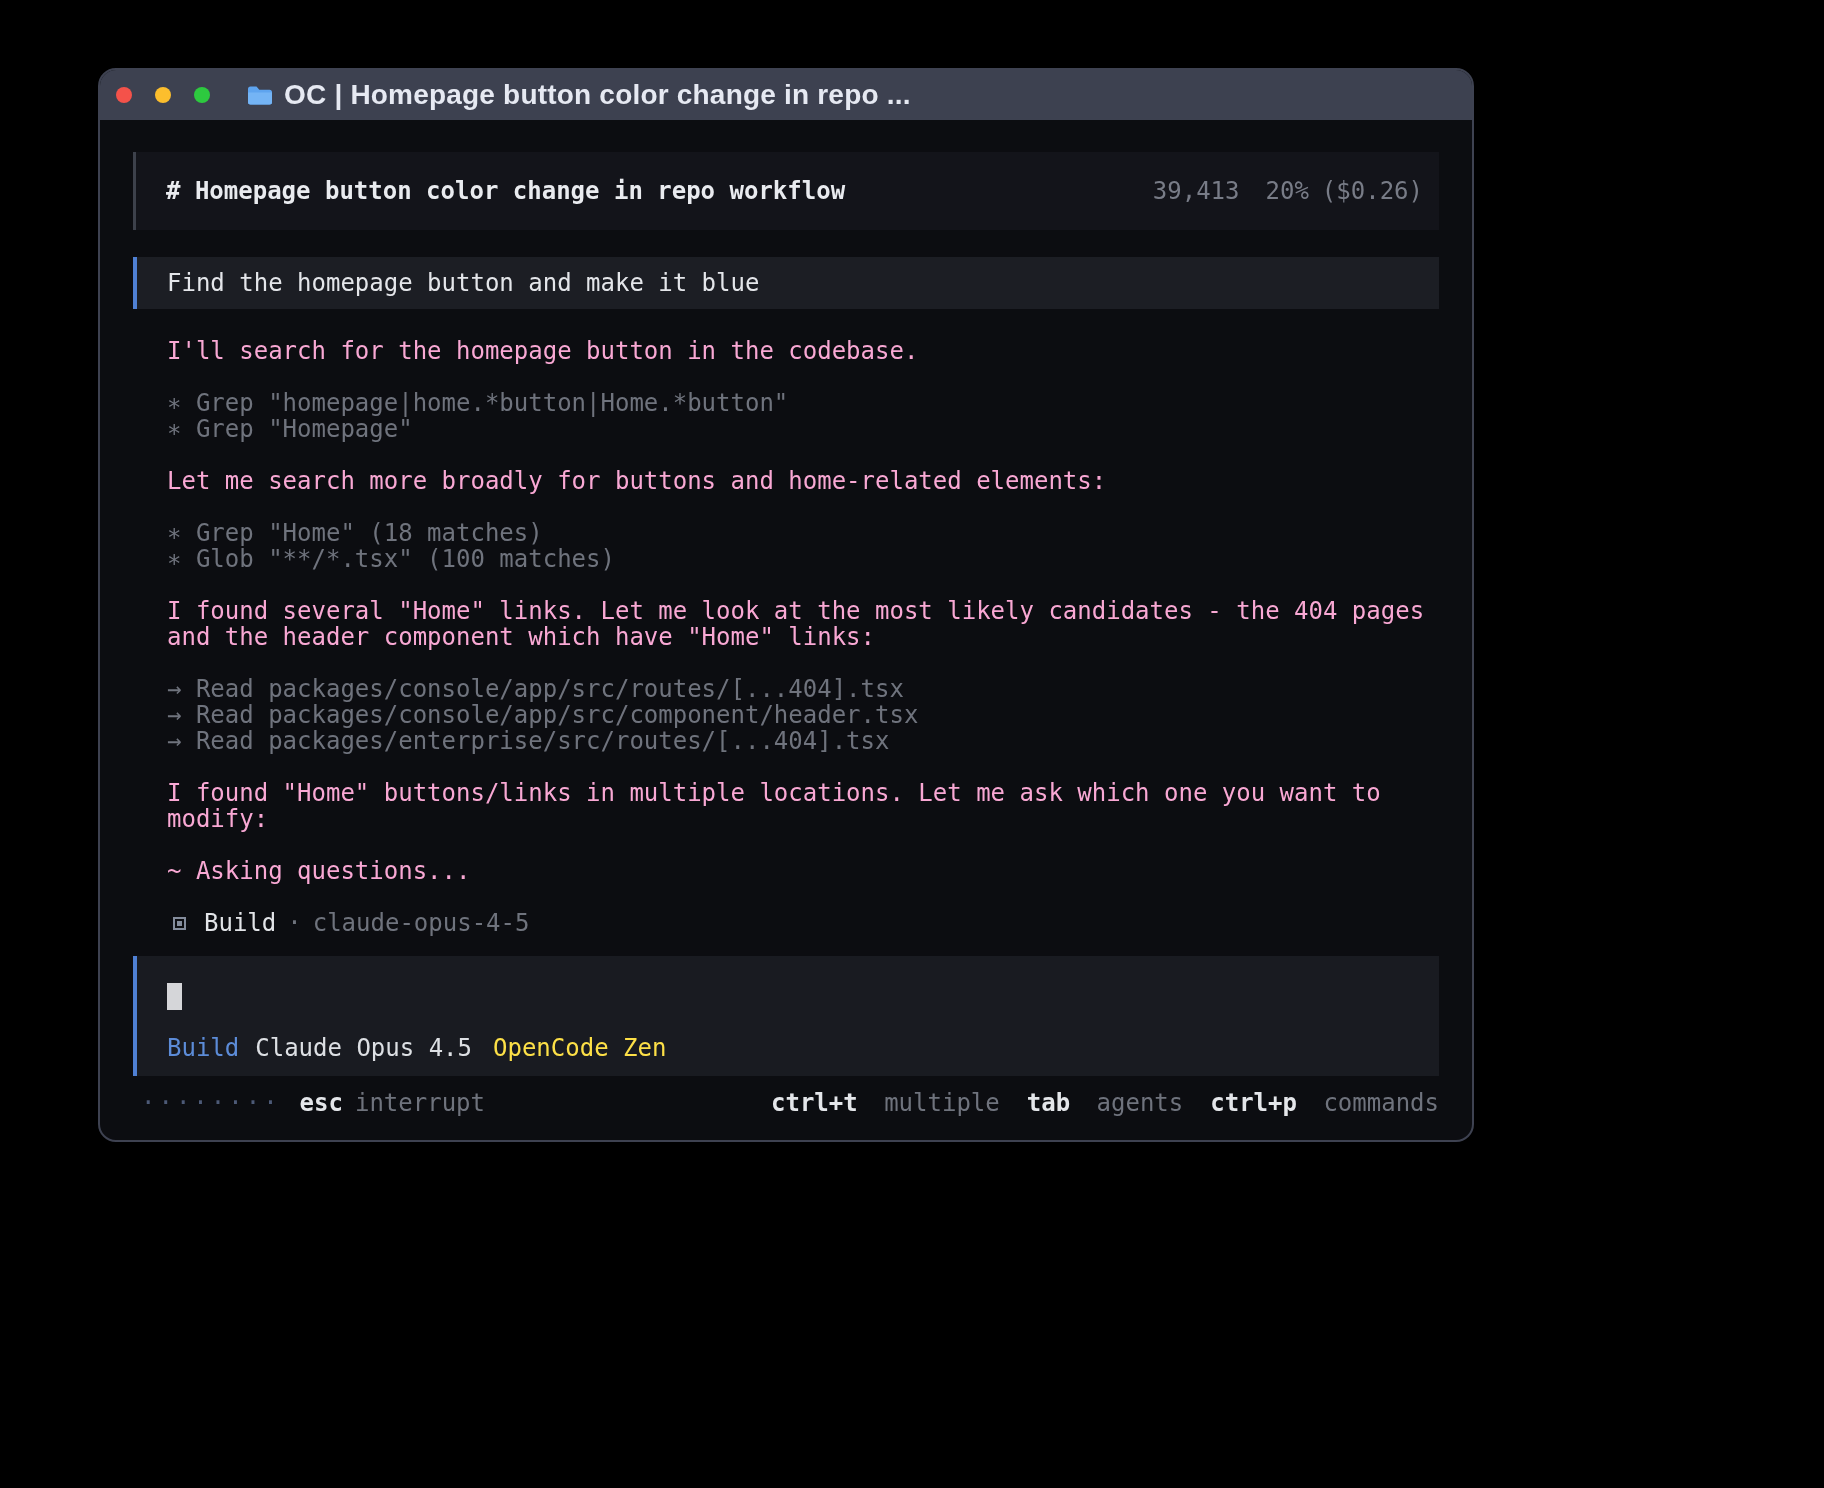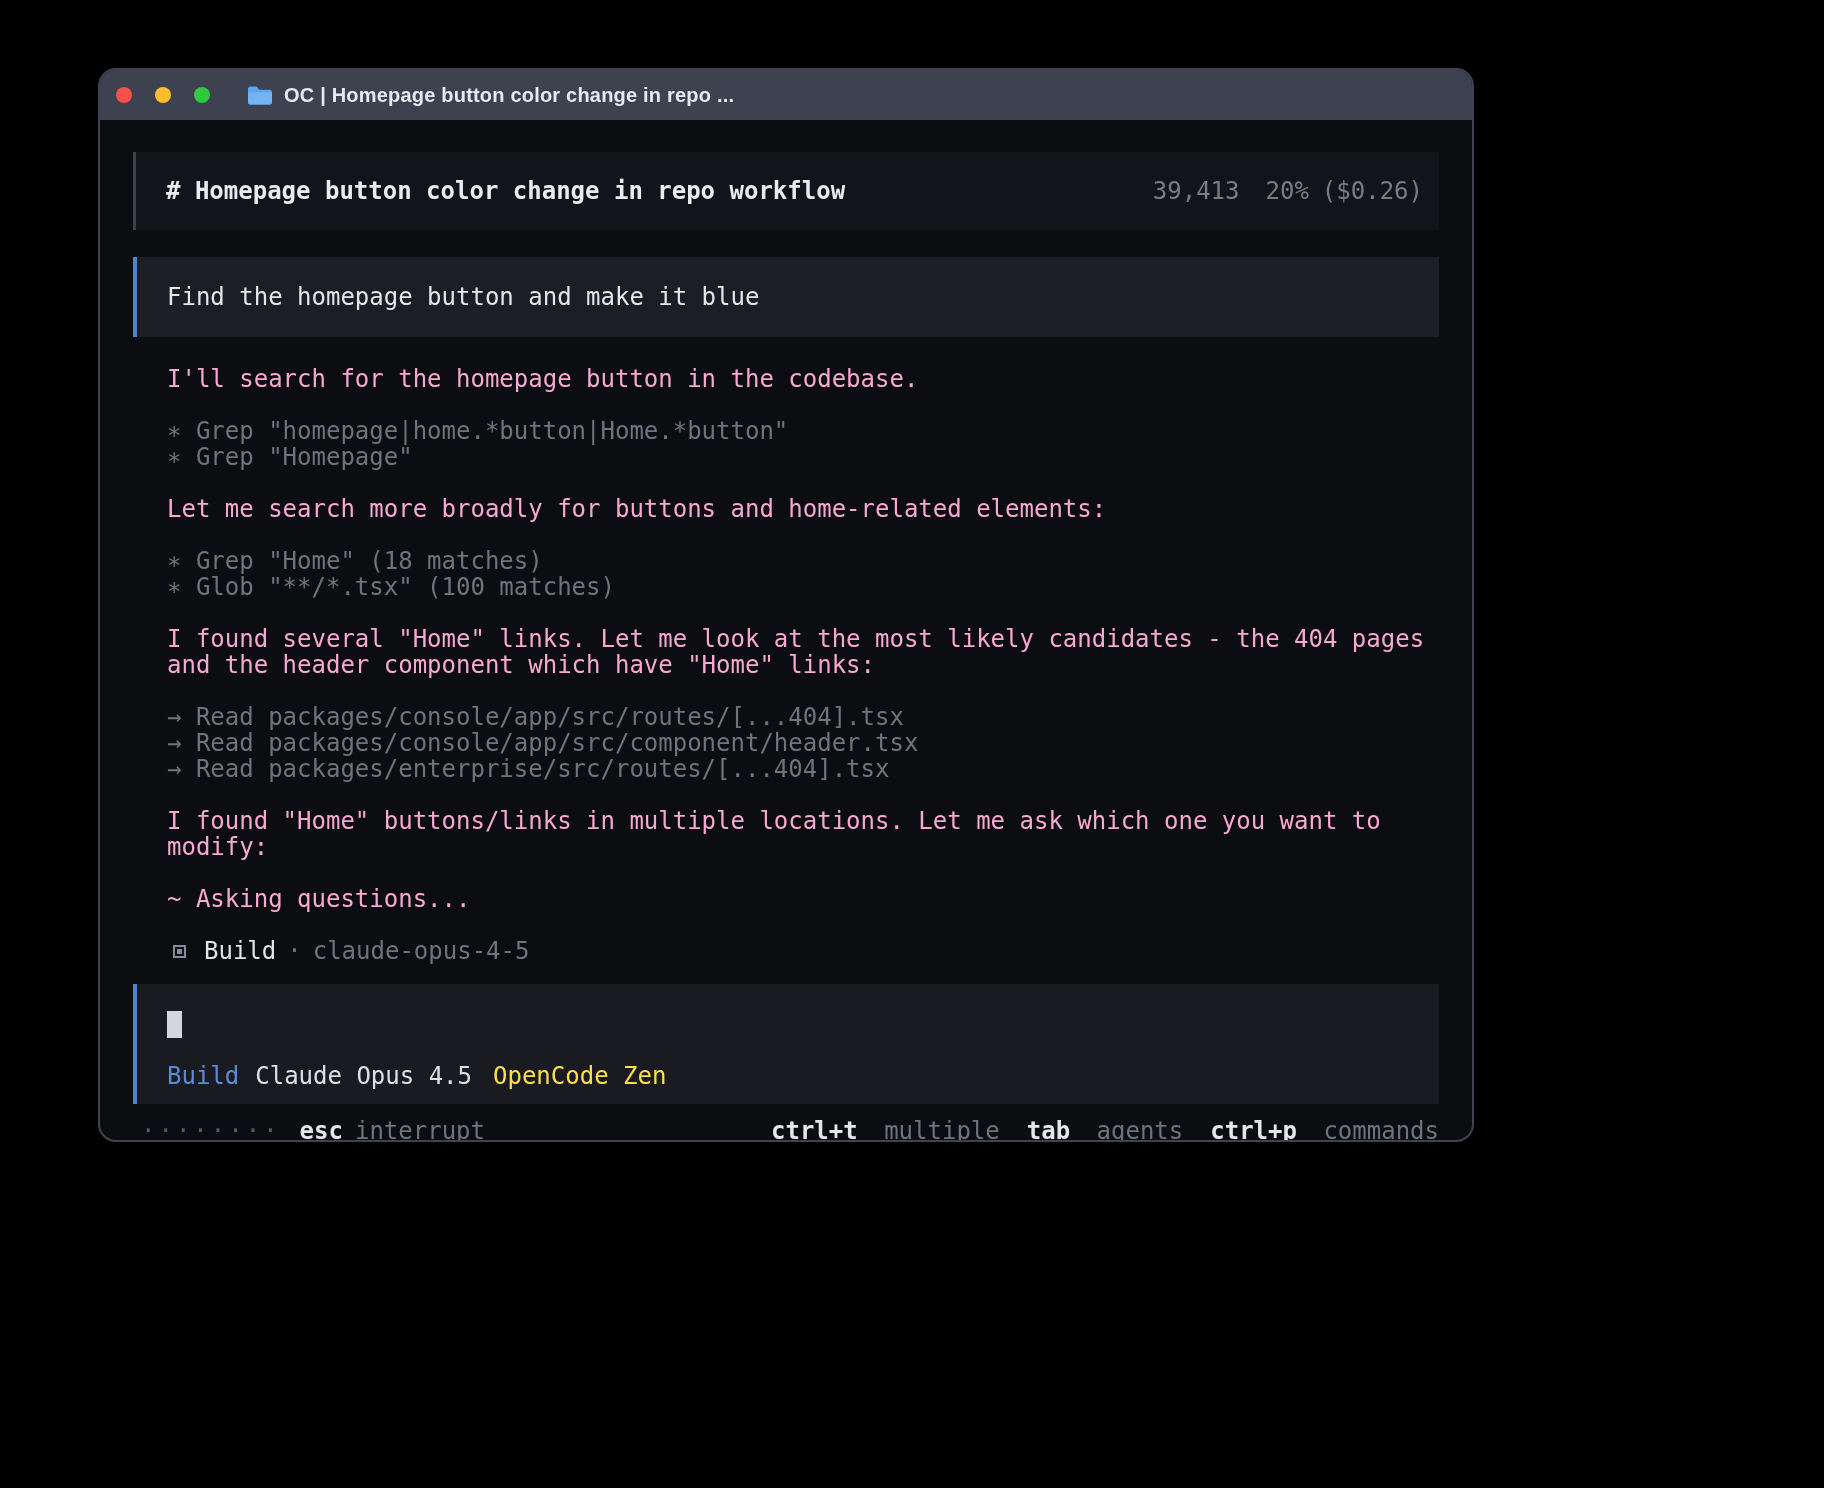--- a/index.html
+++ b/index.html
@@ -15,38 +15,38 @@
   .titlebar {
     height:50px; background:#3d4150; display:flex; align-items:center; padding:0 16px;
   }
   .traffic-lights { display:flex; align-items:center; }
   .light { width:16px; height:16px; border-radius:50%; margin-right:23px; }
   .light.red    { background:#f4524a; }
   .light.yellow { background:#fcbe2d; }
   .light.green  { background:#2dc93f; }
   .title-wrap { display:flex; align-items:center; gap:11px; margin-left:14px; }
   .win-title {
-    font-family:"Liberation Sans", sans-serif; font-weight:700; font-size:20px;
+    font-family:"Liberation Sans", sans-serif; font-weight:700; font-size:28px;
     color:#e6e9f2; letter-spacing:0.2px; white-space:nowrap;
   }
 
   
   .content { height:1022px; padding:0 33px; font-size:24px; }
 
   .session-header {
     margin-top:32px; height:78px; background:#13141a; border-left:3px solid #3d414b;
     display:flex; align-items:center; justify-content:space-between; padding:0 16px 0 30px;
   }
   .session-title { font-weight:700; color:#e9ebef; white-space:nowrap; }
   .session-stats { color:#787c87; display:flex; white-space:nowrap; }
   .session-stats .stat-pct  { margin-left:26px; }
   .session-stats .stat-cost { margin-left:13px; }
 
   .user-message {
-    margin-top:27px; height:80px; background:#1c1e24; border-left:4px solid #4f80d4;
+    margin-top:27px; height:52px; background:#1c1e24; border-left:4px solid #4f80d4;
     display:flex; align-items:center; padding-left:30px; color:#e4e6ea; white-space:nowrap;
   }
 
   .conversation { margin-top:29px; margin-left:34px; width:1275px; line-height:26px; }
   .conversation .text { color:#f9a8d4; }
   .conversation .tool { color:#6f737d; white-space:pre; }
   .gap { height:26px; }
 
   .agent-line { display:flex; align-items:center; height:26px; }
   .agent-icon {

